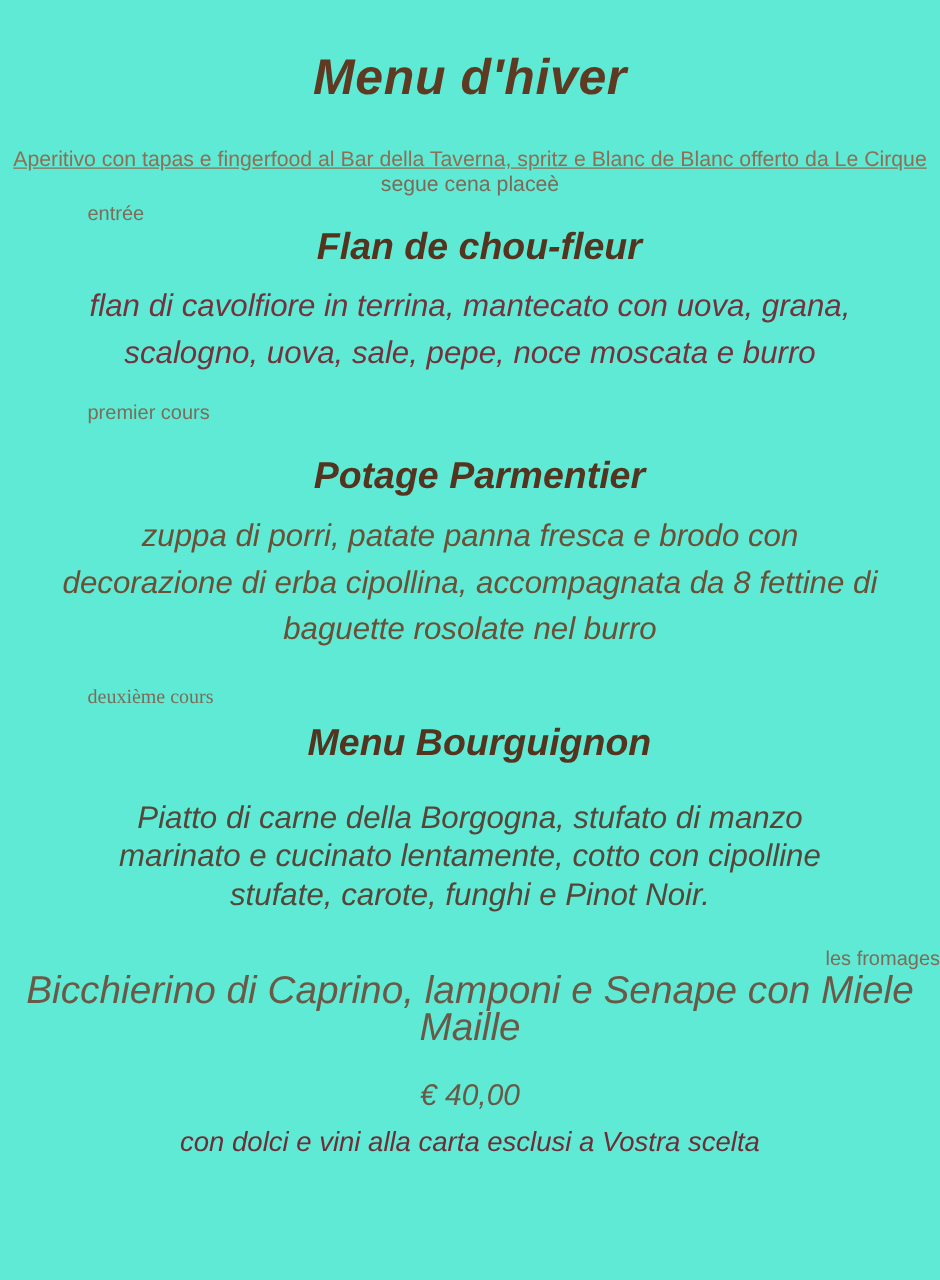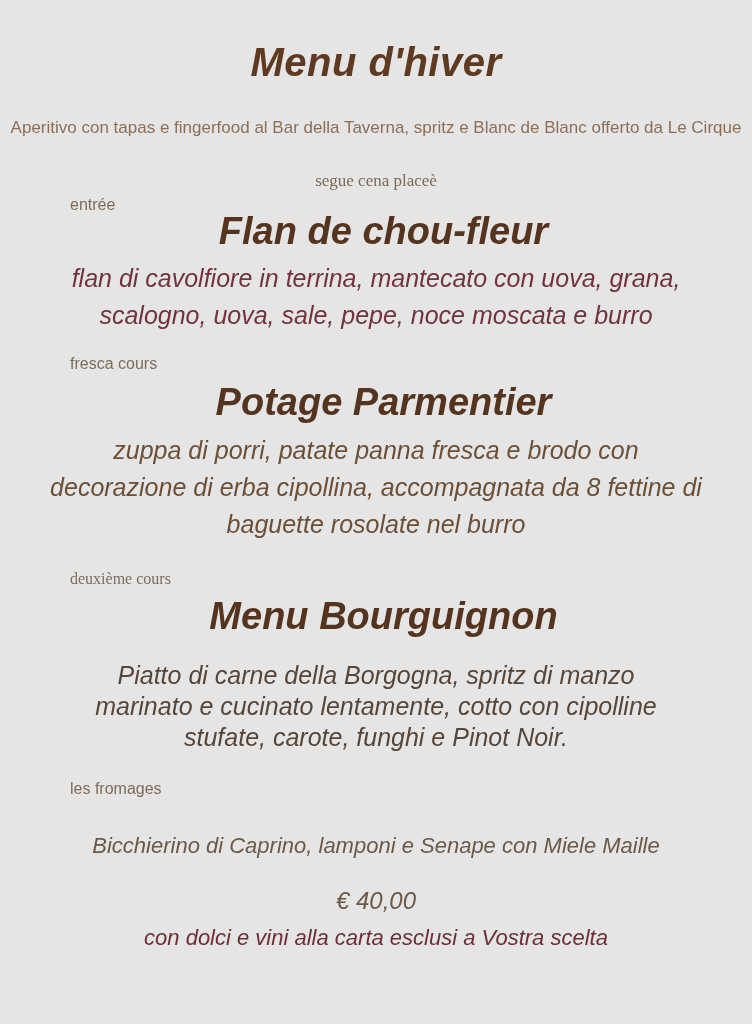--- a/index.html
+++ b/index.html
@@ -9,80 +9,79 @@
   }
   body {
     width: 752px;
     height: 1024px;
     font-family: "Liberation Sans", sans-serif;
     overflow: hidden;
   }
   .menu-page {
     width: 752px;
     height: 1024px;
-    background: #e5e5e5;
+    background: #5eead4;
     text-align: center;
     box-sizing: border-box;
     padding-top: 40px;
   }
   .menu-title {
     font-size: 40px;
     line-height: 44px;
     font-weight: bold;
     font-style: italic;
     color: #5e3a23;
     letter-spacing: 0.5px;
   }
   .menu-intro {
     margin-top: 34px;
     font-size: 17px;
     line-height: 20px;
     color: #8d6f56;
+    text-decoration: underline;
   }
   .menu-subtitle {
-    margin-top: 33px;
     font-size: 17px;
     line-height: 20px;
     color: #7c6a57;
-    font-family: Liberation Serif, serif;
   }
   .course-label {
     text-align: left;
     margin-left: 70px;
     font-size: 16px;
     line-height: 19px;
     color: #7d6c5a;
   }
   .course-name {
-    font-size: 38px;
+    font-size: 30px;
     line-height: 34px;
     font-weight: bold;
     font-style: italic;
     color: #54331f;
     padding-left: 15px;
   }
   .course-desc {
     font-style: italic;
     font-size: 25px;
     white-space: pre-line;
     margin-left: auto;
     margin-right: auto;
   }
   
   .label-entree      { margin-top: 4px; }
   .name-flan         { margin-top: 0px; }
   .desc-flan         { margin-top: 12px; line-height: 37px; color: #72333e; }
   .label-premier     { margin-top: 20px; }
-  .name-potage       { margin-top: 12px; }
+  .name-potage       { margin-top: 24px; }
   .desc-potage       { margin-top: 13px; line-height: 37px; color: #6b4f37; }
   .label-deuxieme    { margin-top: 26px; font-family: Liberation Serif, serif; }
   .name-boeuf        { margin-top: 11px; }
   .desc-boeuf        { margin-top: 27px; line-height: 31px; color: #564639; }
-  .label-fromages    { margin-top: 26px; }
-  .desc-fromages     { margin-top: 33px; line-height: 30px; font-size: 22px; color: #6b5948; }
+  .label-fromages    { margin-top: 26px; text-align: right; }
+  .desc-fromages     { line-height: 30px; font-size: 31px; color: #6b5948; }
   .menu-price {
     margin-top: 25px;
     font-style: italic;
     font-size: 24px;
     line-height: 30px;
     color: #6b5948;
   }
   .menu-footer {
     margin-top: 8px;
     font-style: italic;
@@ -103,31 +102,31 @@
   <div class="menu-subtitle">segue cena placeè</div>
 
   <div>
     <div class="course-label label-entree">entrée</div>
     <div class="course-name name-flan">Flan de chou-fleur</div>
     <div class="course-desc desc-flan">flan di cavolfiore in terrina, mantecato con uova, grana,
 scalogno, uova, sale, pepe, noce moscata e burro</div>
   </div>
 
   <div>
-    <div class="course-label label-premier">fresca cours</div>
+    <div class="course-label label-premier">premier cours</div>
     <div class="course-name name-potage">Potage Parmentier</div>
     <div class="course-desc desc-potage">zuppa di porri, patate panna fresca e brodo con
 decorazione di erba cipollina, accompagnata da 8 fettine di
 baguette rosolate nel burro</div>
   </div>
 
   <div>
     <div class="course-label label-deuxieme">deuxième cours</div>
     <div class="course-name name-boeuf">Menu Bourguignon</div>
-    <div class="course-desc desc-boeuf">Piatto di carne della Borgogna, spritz di manzo
+    <div class="course-desc desc-boeuf">Piatto di carne della Borgogna, stufato di manzo
 marinato e cucinato lentamente, cotto con cipolline
 stufate, carote, funghi e Pinot Noir.</div>
   </div>
 
   <div>
     <div class="course-label label-fromages">les fromages</div>
     <div class="course-desc desc-fromages">Bicchierino di Caprino, lamponi e Senape con Miele Maille</div>
   </div>
 
   <div class="menu-price">€ 40,00</div>

